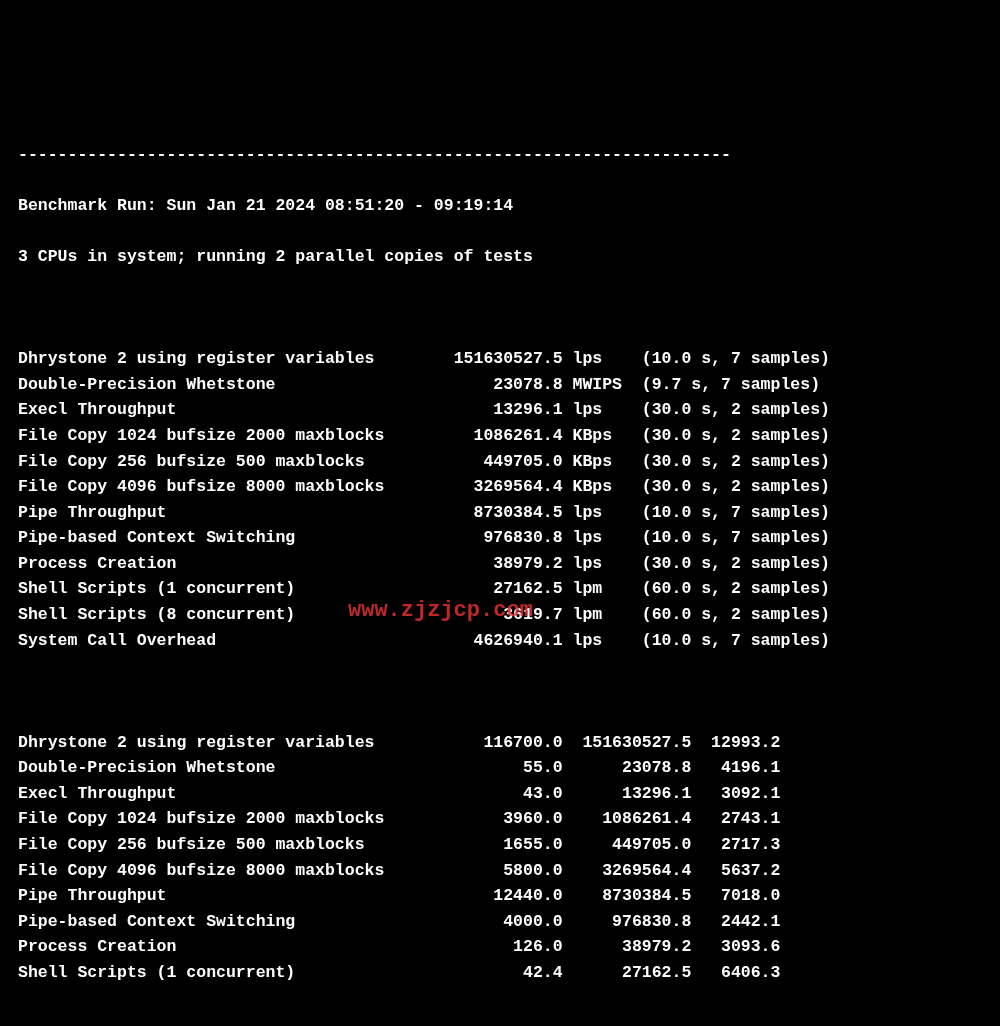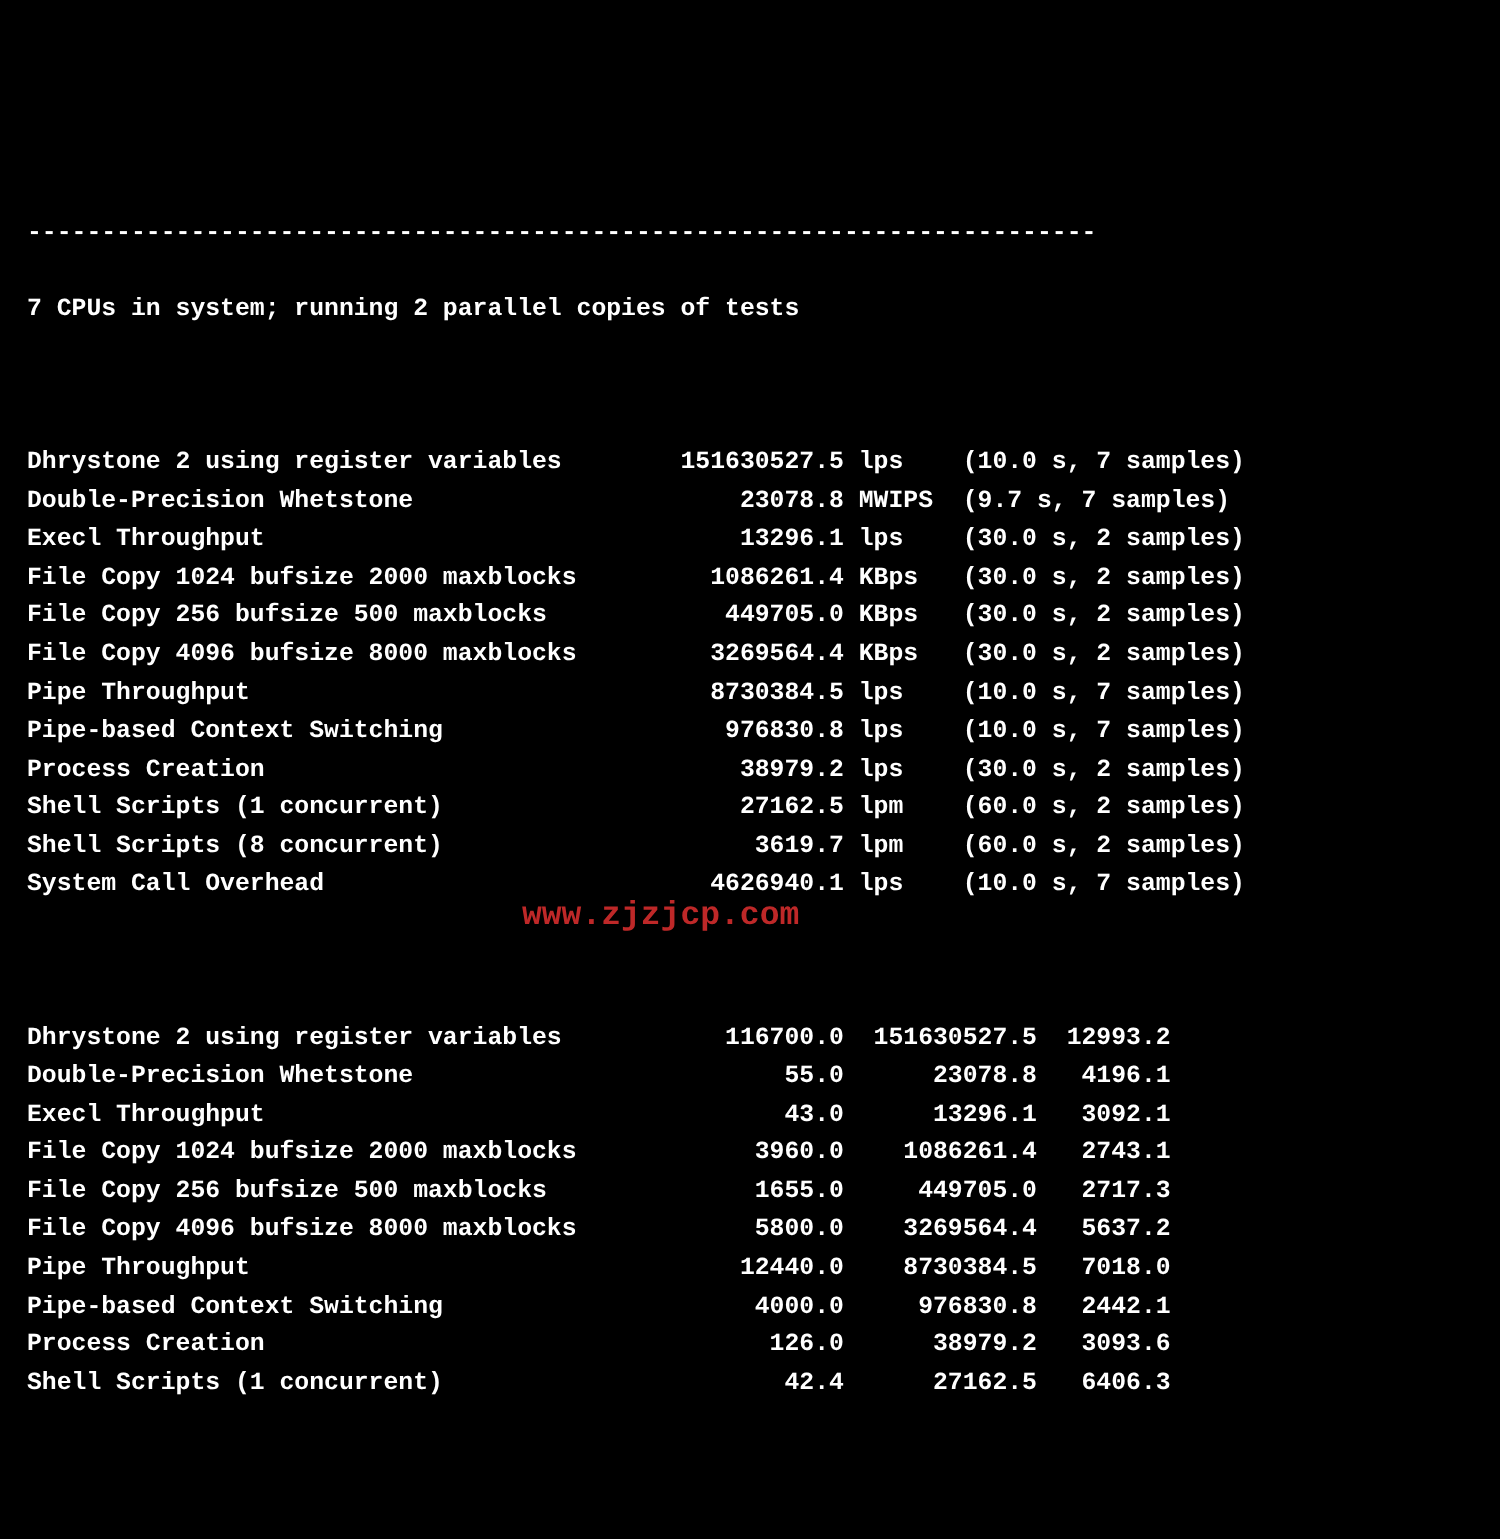--- a/index.html
+++ b/index.html
@@ -26,21 +26,22 @@
   }
   .line { white-space: pre; }
 </style>
 </head>
 <body>
 
 
 
 <div class="wrap">
 <div class="line">------------------------------------------------------------------------</div>
-<div class="line">7 CPUs in system; running 2 parallel copies of tests</div>
+<div class="line">Benchmark Run: Sun Jan 21 2024 08:51:20 - 09:19:14</div>
+<div class="line">3 CPUs in system; running 2 parallel copies of tests</div>
 <div class="line"> </div>
 <div id="results"><div class="line">Dhrystone 2 using register variables        151630527.5 lps    (10.0 s, 7 samples)</div><div class="line">Double-Precision Whetstone                      23078.8 MWIPS  (9.7 s, 7 samples)</div><div class="line">Execl Throughput                                13296.1 lps    (30.0 s, 2 samples)</div><div class="line">File Copy 1024 bufsize 2000 maxblocks         1086261.4 KBps   (30.0 s, 2 samples)</div><div class="line">File Copy 256 bufsize 500 maxblocks            449705.0 KBps   (30.0 s, 2 samples)</div><div class="line">File Copy 4096 bufsize 8000 maxblocks         3269564.4 KBps   (30.0 s, 2 samples)</div><div class="line">Pipe Throughput                               8730384.5 lps    (10.0 s, 7 samples)</div><div class="line">Pipe-based Context Switching                   976830.8 lps    (10.0 s, 7 samples)</div><div class="line">Process Creation                                38979.2 lps    (30.0 s, 2 samples)</div><div class="line">Shell Scripts (1 concurrent)                    27162.5 lpm    (60.0 s, 2 samples)</div><div class="line">Shell Scripts (8 concurrent)                     3619.7 lpm    (60.0 s, 2 samples)</div><div class="line">System Call Overhead                          4626940.1 lps    (10.0 s, 7 samples)</div></div>
 <div class="line"> </div>
 <div id="index-rows"><div class="line">Dhrystone 2 using register variables           116700.0  151630527.5  12993.2</div><div class="line">Double-Precision Whetstone                         55.0      23078.8   4196.1</div><div class="line">Execl Throughput                                   43.0      13296.1   3092.1</div><div class="line">File Copy 1024 bufsize 2000 maxblocks            3960.0    1086261.4   2743.1</div><div class="line">File Copy 256 bufsize 500 maxblocks              1655.0     449705.0   2717.3</div><div class="line">File Copy 4096 bufsize 8000 maxblocks            5800.0    3269564.4   5637.2</div><div class="line">Pipe Throughput                                 12440.0    8730384.5   7018.0</div><div class="line">Pipe-based Context Switching                     4000.0     976830.8   2442.1</div><div class="line">Process Creation                                  126.0      38979.2   3093.6</div><div class="line">Shell Scripts (1 concurrent)                       42.4      27162.5   6406.3</div></div>
 
 
 
 
 
 

